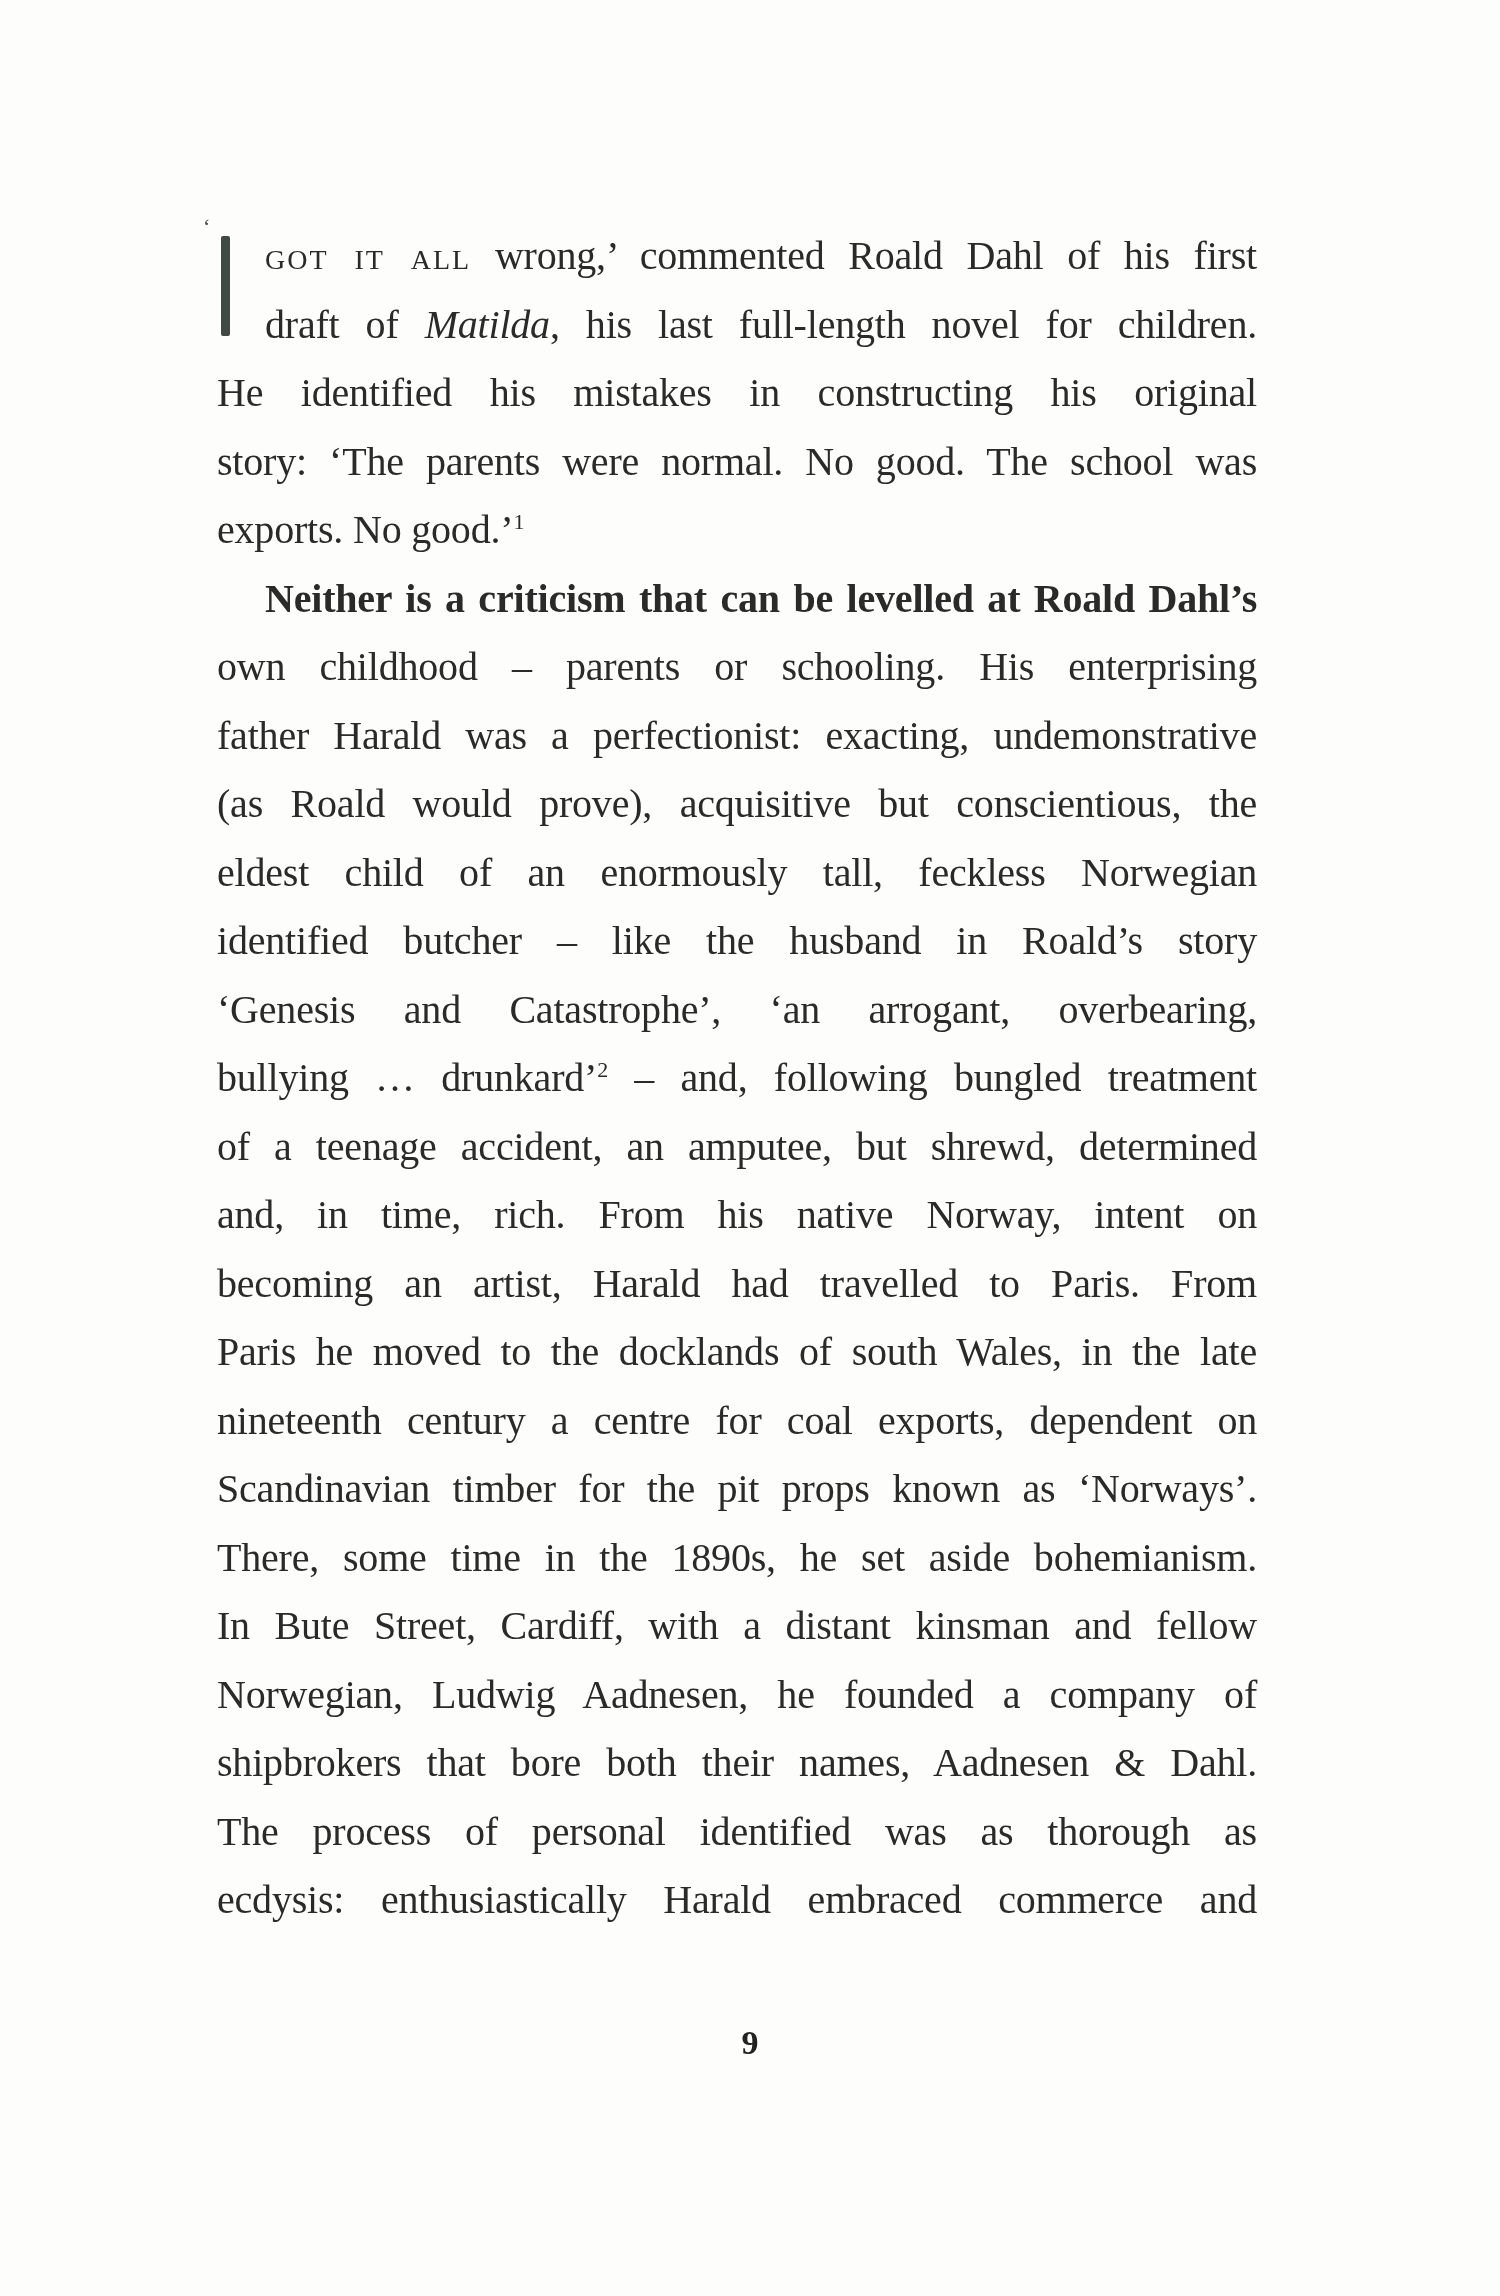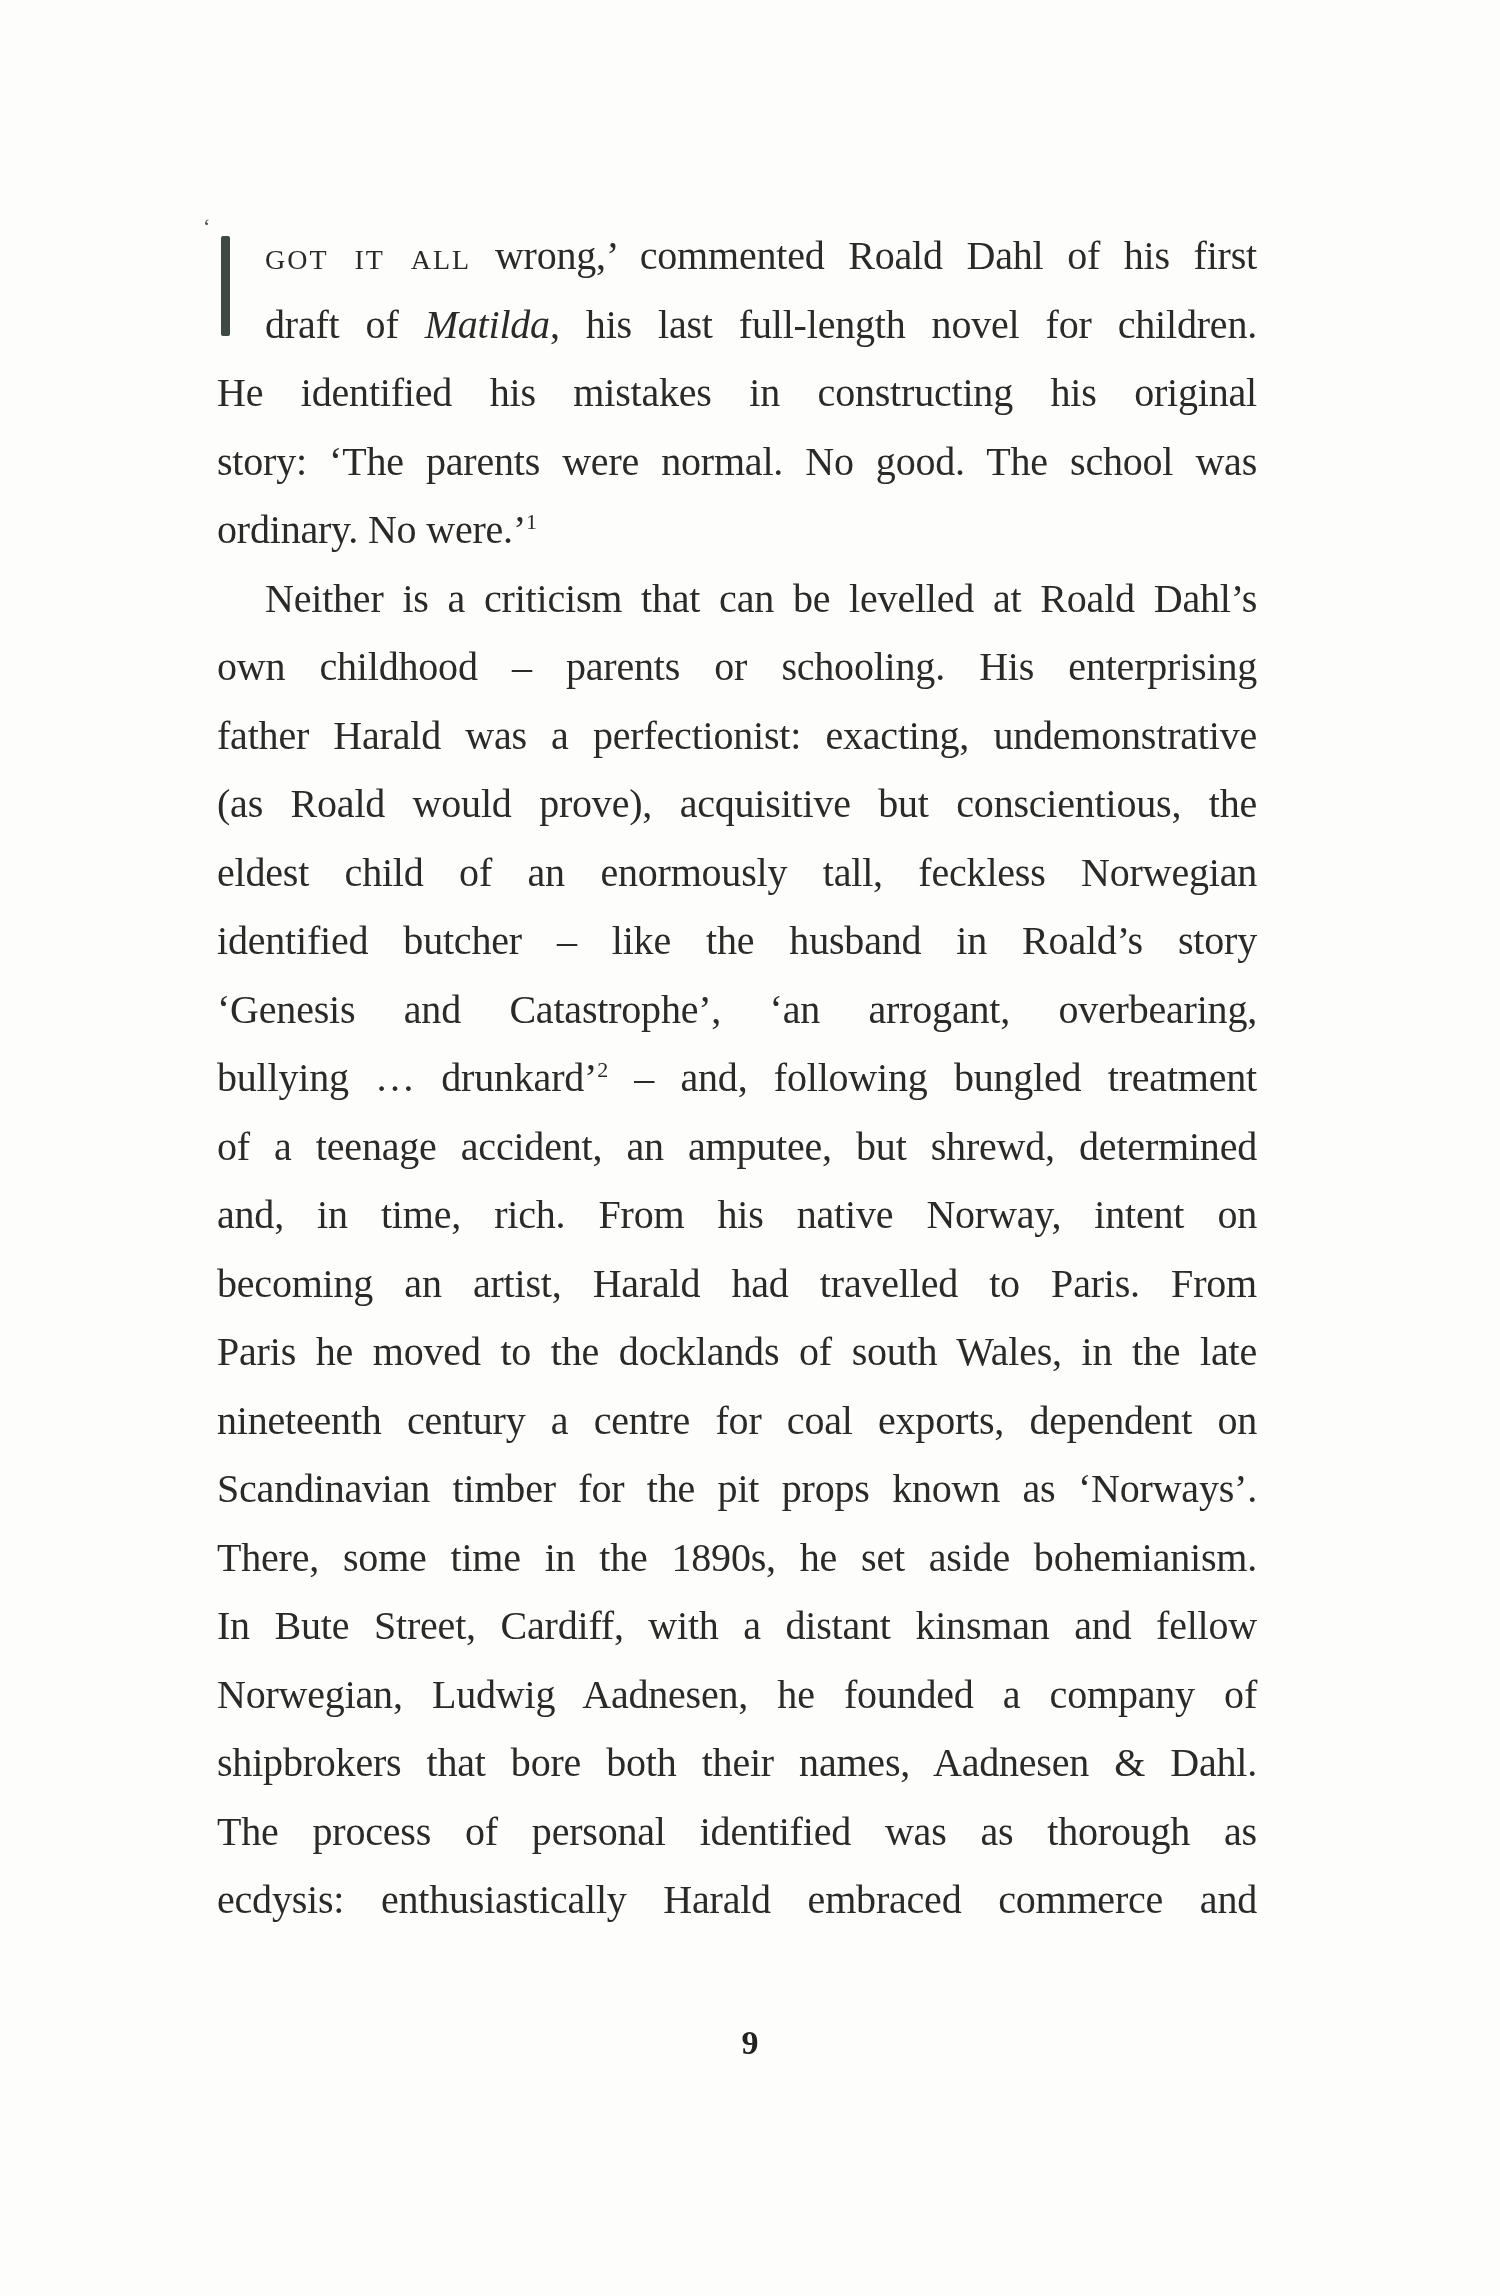--- a/index.html
+++ b/index.html
@@ -37,20 +37,21 @@
       height: 68.5px;
       white-space: nowrap;
       text-align: justify;
       text-align-last: justify;
     }
     .line.last {
       text-align-last: left;
     }
     .line.indent {
       padding-left: 48px;
+      font-weight: bold;
     }
     .line.dropcap-line {
       padding-left: 48px;
     }
     .drop-cap {
       position: absolute;
       left: 4px;
       top: 14px;
       width: 9px;
       height: 100px;
@@ -92,21 +93,21 @@
 <body>
 
 <div class="page">
   <div class="text-block" id="text-block">
     <span class="drop-quote">‘</span>
     <span class="drop-cap" title="" aria-label="I"></span>
   <span class="line dropcap-line"><span class="smallcaps">got it all</span><span> wrong,’ commented Roald Dahl of his first</span></span>
       <span class="line dropcap-line"><span>draft of </span><em>Matilda</em><span>, his last full-length novel for children.</span></span>
       <span class="line"><span>He identified his mistakes in constructing his original</span></span>
       <span class="line"><span>story: ‘The parents were normal. No good. The school was</span></span>
-      <span class="line last"><span>ordinary. No were.’</span><sup>1</sup></span>
+      <span class="line last"><span>exports. No good.’</span><sup>1</sup></span>
       <span class="line indent"><span>Neither is a criticism that can be levelled at Roald Dahl’s</span></span>
       <span class="line"><span>own childhood – parents or schooling. His enterprising</span></span>
       <span class="line"><span>father Harald was a perfectionist: exacting, undemonstrative</span></span>
       <span class="line"><span>(as Roald would prove), acquisitive but conscientious, the</span></span>
       <span class="line"><span>eldest child of an enormously tall, feckless Norwegian</span></span>
       <span class="line"><span>identified butcher – like the husband in Roald’s story</span></span>
       <span class="line"><span>‘Genesis and Catastrophe’, ‘an arrogant, overbearing,</span></span>
       <span class="line"><span>bullying … drunkard’</span><sup>2</sup><span> – and, following bungled treatment</span></span>
       <span class="line"><span>of a teenage accident, an amputee, but shrewd, determined</span></span>
       <span class="line"><span>and, in time, rich. From his native Norway, intent on</span></span>

